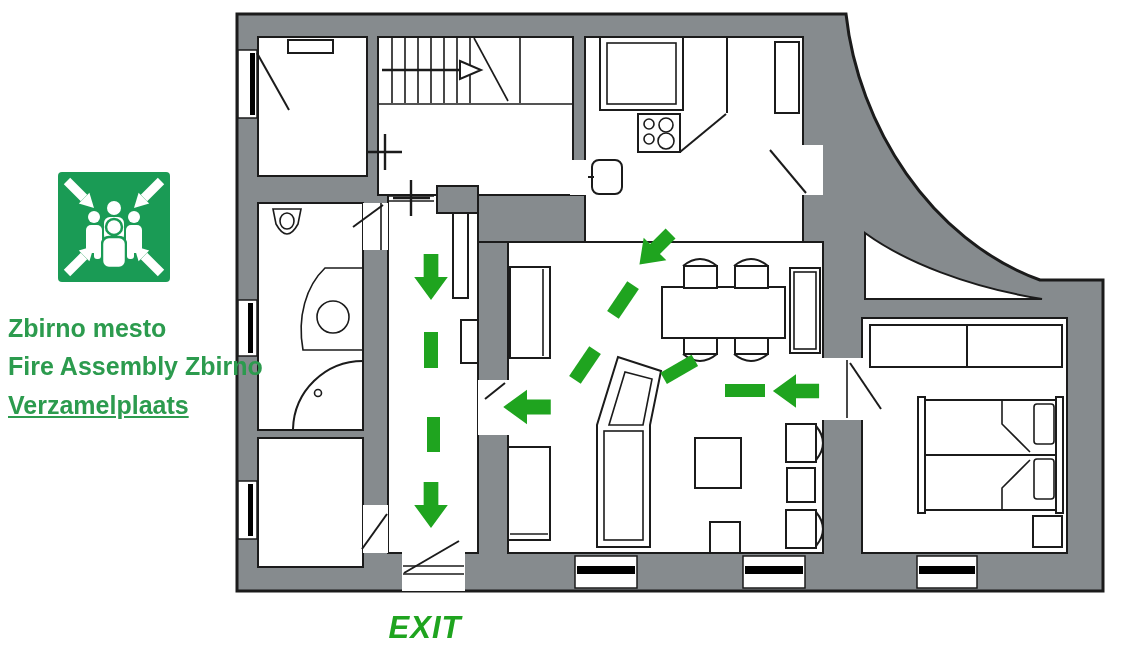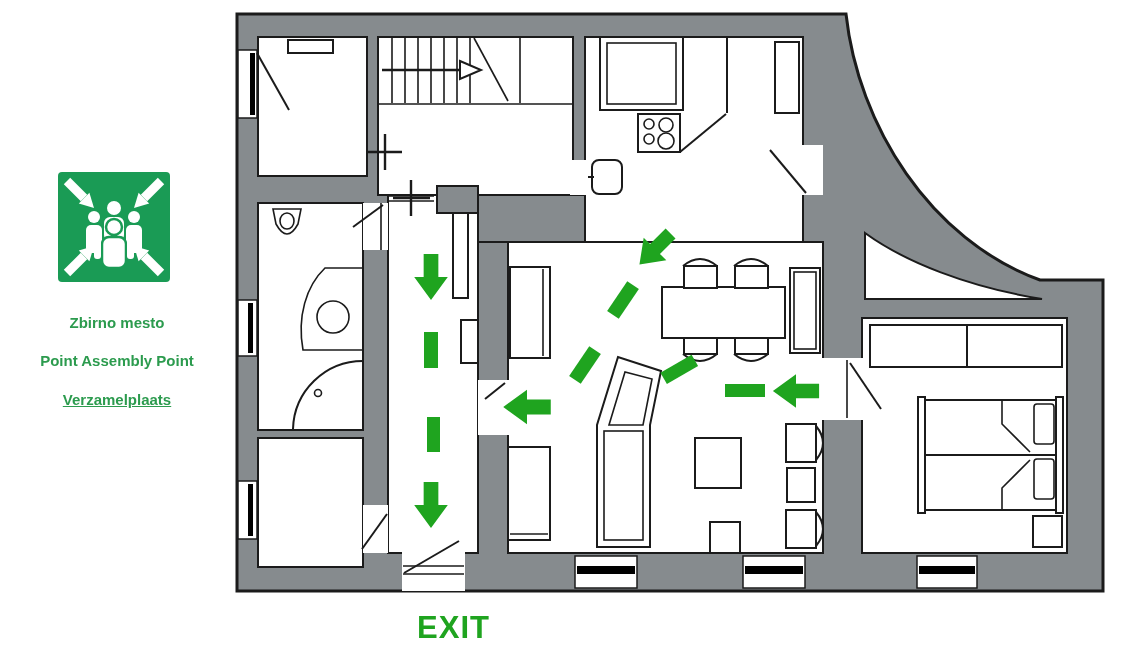--- a/index.html
+++ b/index.html
@@ -21,25 +21,25 @@
   .gap{fill:#ffffff;}
   .gapl{fill:#ffffff;stroke:var(--line-black);stroke-width:1.5;}
   .blk{fill:#000000;}
   .route{fill:var(--route-green);}
   .sw{fill:#ffffff;}
   .swl{stroke:#ffffff;stroke-width:9;fill:none;}
   .sgbg{fill:var(--sign-green);}
   .sgline{fill:#ffffff;stroke:var(--sign-green);stroke-width:2.5;}
   
   .sign-lines{position:absolute;left:8px;top:0;width:218px;}
-  .sign-line{position:absolute;left:0;width:218px;text-align:center;
-             color:var(--text-green);font-weight:bold;font-size:15px;white-space:nowrap;}
+  .sign-line{position:absolute;left:0;width:218px;text-align:left;
+             color:var(--text-green);font-weight:bold;font-size:25px;white-space:nowrap;}
   .sl1{top:314px;} .sl2{top:352px;} .sl3{top:391px;text-decoration:underline;}
-  .exit-text{position:absolute;left:360px;top:610px;width:130px;text-align:right;
-             color:var(--route-green);font-weight:bold;font-size:31px;letter-spacing:1px;}
+  .exit-text{position:absolute;left:360px;top:610px;width:130px;text-align:center;
+             color:var(--route-green);font-weight:bold;font-size:31px;letter-spacing:1px;font-style:italic;}
 </style>
 </head>
 <body>
 
 <div class="stage">
 
 <svg class="plan-svg" width="1122" height="653" viewBox="0 0 1122 653">
   <defs>
     <polygon id="arr" points="-22,-7 0,-7 0,-16 22,0 0,16 0,7 -22,7"></polygon>
   </defs>
@@ -271,19 +271,19 @@
       <circle class="sgline" cx="114" cy="227" r="8"></circle>
       <rect class="sgline" x="102" y="237" width="24" height="31" rx="7"></rect>
       <rect class="sw" x="94" y="240" width="7" height="19" rx="3"></rect>
       <rect class="sw" x="127" y="240" width="7" height="19" rx="3"></rect>
     </g>
   </g>
 </svg>
 
 <div class="sign-lines">
   <div class="sign-line sl1">Zbirno mesto</div>
-  <div class="sign-line sl2">Point Assembly Point</div>
+  <div class="sign-line sl2">Fire Assembly Zbirno</div>
   <div class="sign-line sl3">Verzamelplaats</div>
 </div>
 
 <div class="exit-text">EXIT</div>
 
 </div>
 
 </body></html>

